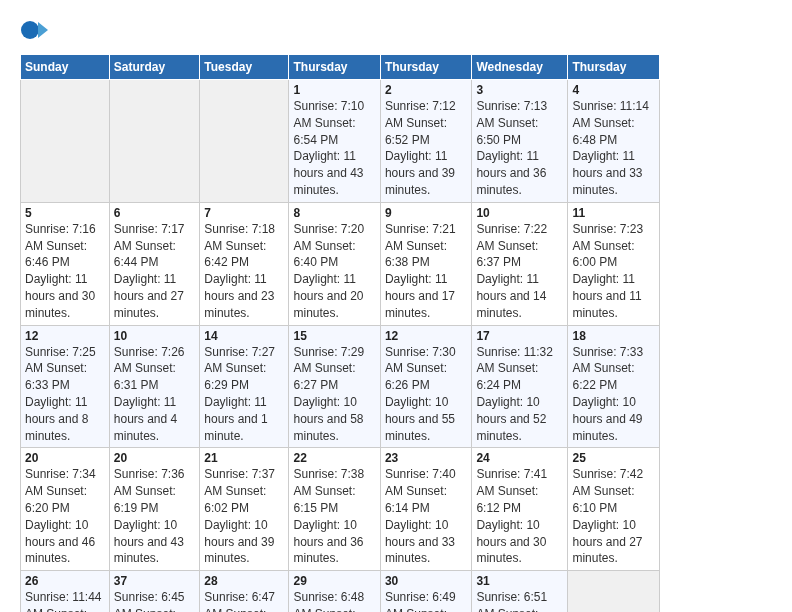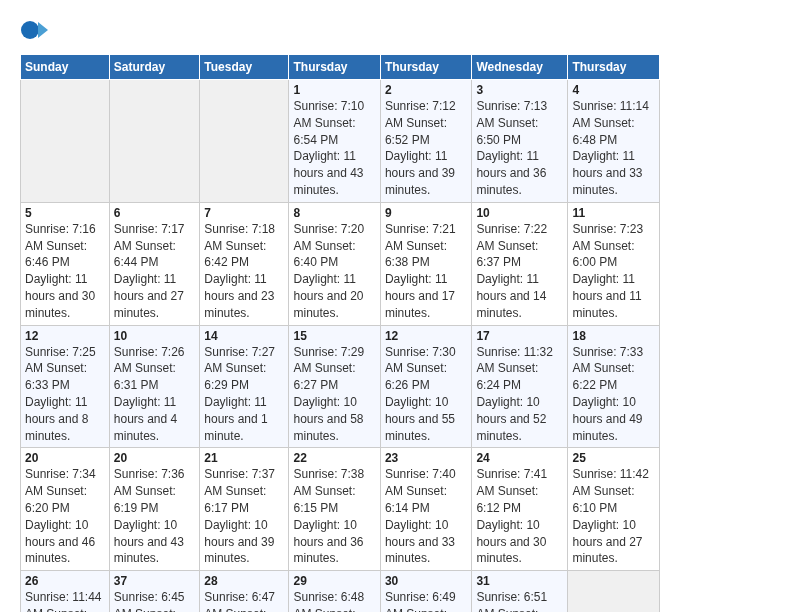--- a/index.html
+++ b/index.html
@@ -267,21 +267,21 @@
           </td>
           <td>
             <span class="day-number">20</span>
             <div class="day-info">Sunrise: 7:36 AM
 Sunset: 6:19 PM
 Daylight: 10 hours and 43 minutes.</div>
           </td>
           <td>
             <span class="day-number">21</span>
             <div class="day-info">Sunrise: 7:37 AM
-Sunset: 6:17 PM
+Sunset: 6:02 PM
 Daylight: 10 hours and 39 minutes.</div>
           </td>
           <td>
             <span class="day-number">22</span>
             <div class="day-info">Sunrise: 7:38 AM
 Sunset: 6:15 PM
 Daylight: 10 hours and 36 minutes.</div>
           </td>
           <td>
             <span class="day-number">23</span>
@@ -290,21 +290,21 @@
 Daylight: 10 hours and 33 minutes.</div>
           </td>
           <td>
             <span class="day-number">24</span>
             <div class="day-info">Sunrise: 7:41 AM
 Sunset: 6:12 PM
 Daylight: 10 hours and 30 minutes.</div>
           </td>
           <td>
             <span class="day-number">25</span>
-            <div class="day-info">Sunrise: 11:42 AM
+            <div class="day-info">Sunrise: 7:42 AM
 Sunset: 6:10 PM
 Daylight: 10 hours and 27 minutes.</div>
           </td>
         </tr>
         <tr>
           <td>
             <span class="day-number">26</span>
             <div class="day-info">Sunrise: 11:44 AM
 Sunset: 5:09 PM
 Daylight: 10 hours and 24 minutes.</div>

